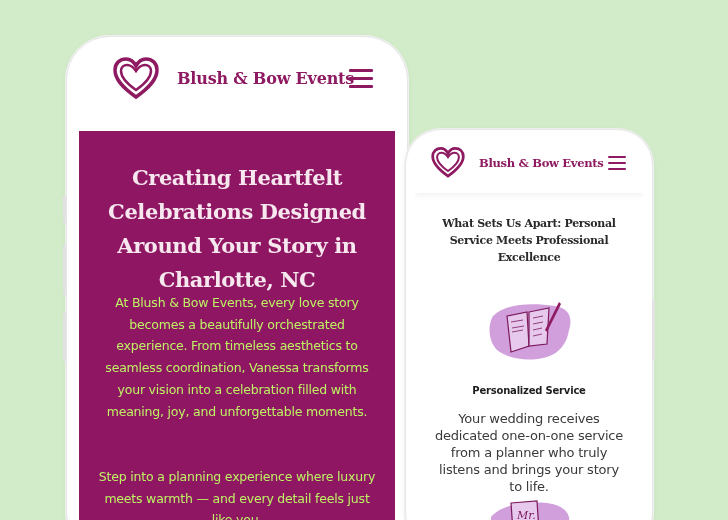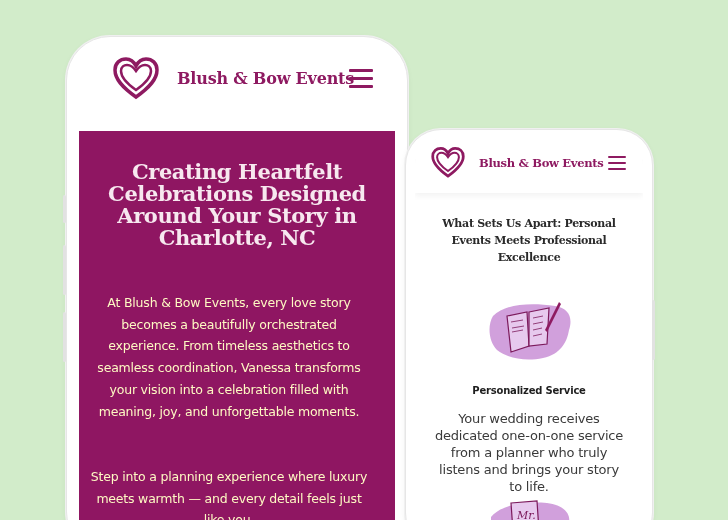--- a/index.html
+++ b/index.html
@@ -28,22 +28,22 @@
     
     #phone-left { left: 66px; top: 36px; width: 342px; height: 520px; border-radius: 44px; }
     #phone-left .screen { left: 12px; top: 12px; width: 316px; height: 520px; border-radius: 32px 32px 0 0; }
     .header-left { position: absolute; left: 0; top: 0; width: 316px; height: 82px; background: #fff; }
     .header-left .logo { position: absolute; left: 33px; top: 8px; width: 48px; height: 44px; }
     .header-left .brand { position: absolute; left: 98px; top: 20px; font-family: "DejaVu Serif", serif; font-size: 16px; font-weight: bold; color: #8e1a61; letter-spacing: -0.2px; }
     .header-left .menu { position: absolute; left: 270px; top: 20px; width: 24px; height: 19px; }
     .menu span { display: block; height: 3px; background: #8e1a61; margin-bottom: 5px; border-radius: 1px; }
 
     .hero { position: absolute; left: 0; top: 82px; width: 316px; height: 440px; background: #8f1662; color: #fbeef5; text-align: center; }
-    .hero h1 { position: absolute; left: 10px; top: 30px; width: 296px; font-family: "DejaVu Serif", serif; font-size: 21px; line-height: 22px; font-weight: bold; color: #f7e8ef; letter-spacing: -0.4px; }
-    .hero p { position: absolute; left: 6px; width: 288px; font-family: "DejaVu Sans", sans-serif; font-size: 12.5px; line-height: 21.7px; color: #fef9c3; letter-spacing: -0.2px; }
+    .hero h1 { position: absolute; left: 10px; top: 30px; width: 296px; font-family: "DejaVu Serif", serif; font-size: 21px; line-height: 34px; font-weight: bold; color: #f7e8ef; letter-spacing: -0.4px; }
+    .hero p { position: absolute; left: 14px; width: 288px; font-family: "DejaVu Sans", sans-serif; font-size: 12.5px; line-height: 21.7px; color: #bef264; letter-spacing: -0.2px; }
     .hero p.p1 { top: 161px; }
     .hero p.p2 { top: 322px; margin-top: 13px; }
 
     
     #phone-right { left: 405px; top: 129px; width: 248px; height: 420px; border-radius: 36px; }
     #phone-right .screen { left: 9px; top: 9px; width: 228px; height: 420px; border-radius: 26px 26px 0 0; }
     .header-right { position: absolute; left: 0; top: 0; width: 228px; height: 54px; background: #fff; box-shadow: 0 3px 6px rgba(0,0,0,0.05); }
     .header-right .logo { position: absolute; left: 15px; top: 8px; width: 36px; height: 32px; }
     .header-right .brand { position: absolute; left: 64px; top: 17px; font-family: "DejaVu Serif", serif; font-size: 11.5px; font-weight: bold; color: #8e1a61; letter-spacing: -0.3px; }
     .header-right .menu { position: absolute; left: 193px; top: 17px; width: 18px; height: 14px; }
@@ -90,21 +90,21 @@
         <path d="M24 40 C10 30 3 22 3 13 C3 6 8 2 14 2 C19 2 22 5 24 9 C26 5 29 2 34 2 C40 2 45 6 45 13 C45 22 38 30 24 40 Z" fill="none" stroke="#8e1a61" stroke-width="3.8"></path>
         <path d="M24 33 C14 26 9 20 9 14 C9 10 12 8 15 8 C19 8 22 11 24 14 C26 11 29 8 33 8 C36 8 39 10 39 14 C39 20 34 26 24 33 Z" fill="none" stroke="#8e1a61" stroke-width="2.8"></path>
       </svg>
       <span class="brand">Blush &amp; Bow Events</span>
       <div class="menu">
         <span></span>
           <span></span>
           <span></span>
       </div>
     </div>
-    <div class="sec-title">What Sets Us Apart: Personal Events Meets Professional Excellence</div>
+    <div class="sec-title">What Sets Us Apart: Personal Service Meets Professional Excellence</div>
 
     <svg class="feature-img" viewBox="0 0 90 70">
       <path d="M8 22 C20 10 45 8 70 12 C84 14 88 24 84 36 C82 48 76 60 58 64 C40 68 22 64 12 56 C4 48 2 32 8 22 Z" fill="#c98fd6" opacity="0.85"></path>
       <path d="M22 22 L42 18 L44 52 L26 58 Z" fill="#e7c9ee" stroke="#7c1a5c" stroke-width="1.2"></path>
       <path d="M44 18 L64 14 L62 50 L44 52 Z" fill="#e7c9ee" stroke="#7c1a5c" stroke-width="1.2"></path>
       <line x1="26" y1="28" x2="38" y2="26" stroke="#7c1a5c" stroke-width="0.8"></line>
       <line x1="27" y1="34" x2="39" y2="32" stroke="#7c1a5c" stroke-width="0.8"></line>
       <line x1="27" y1="38" x2="38" y2="36" stroke="#7c1a5c" stroke-width="0.8"></line>
       <line x1="48" y1="24" x2="58" y2="22" stroke="#7c1a5c" stroke-width="0.8"></line>
       <line x1="48" y1="30" x2="58" y2="28" stroke="#7c1a5c" stroke-width="0.8"></line>

